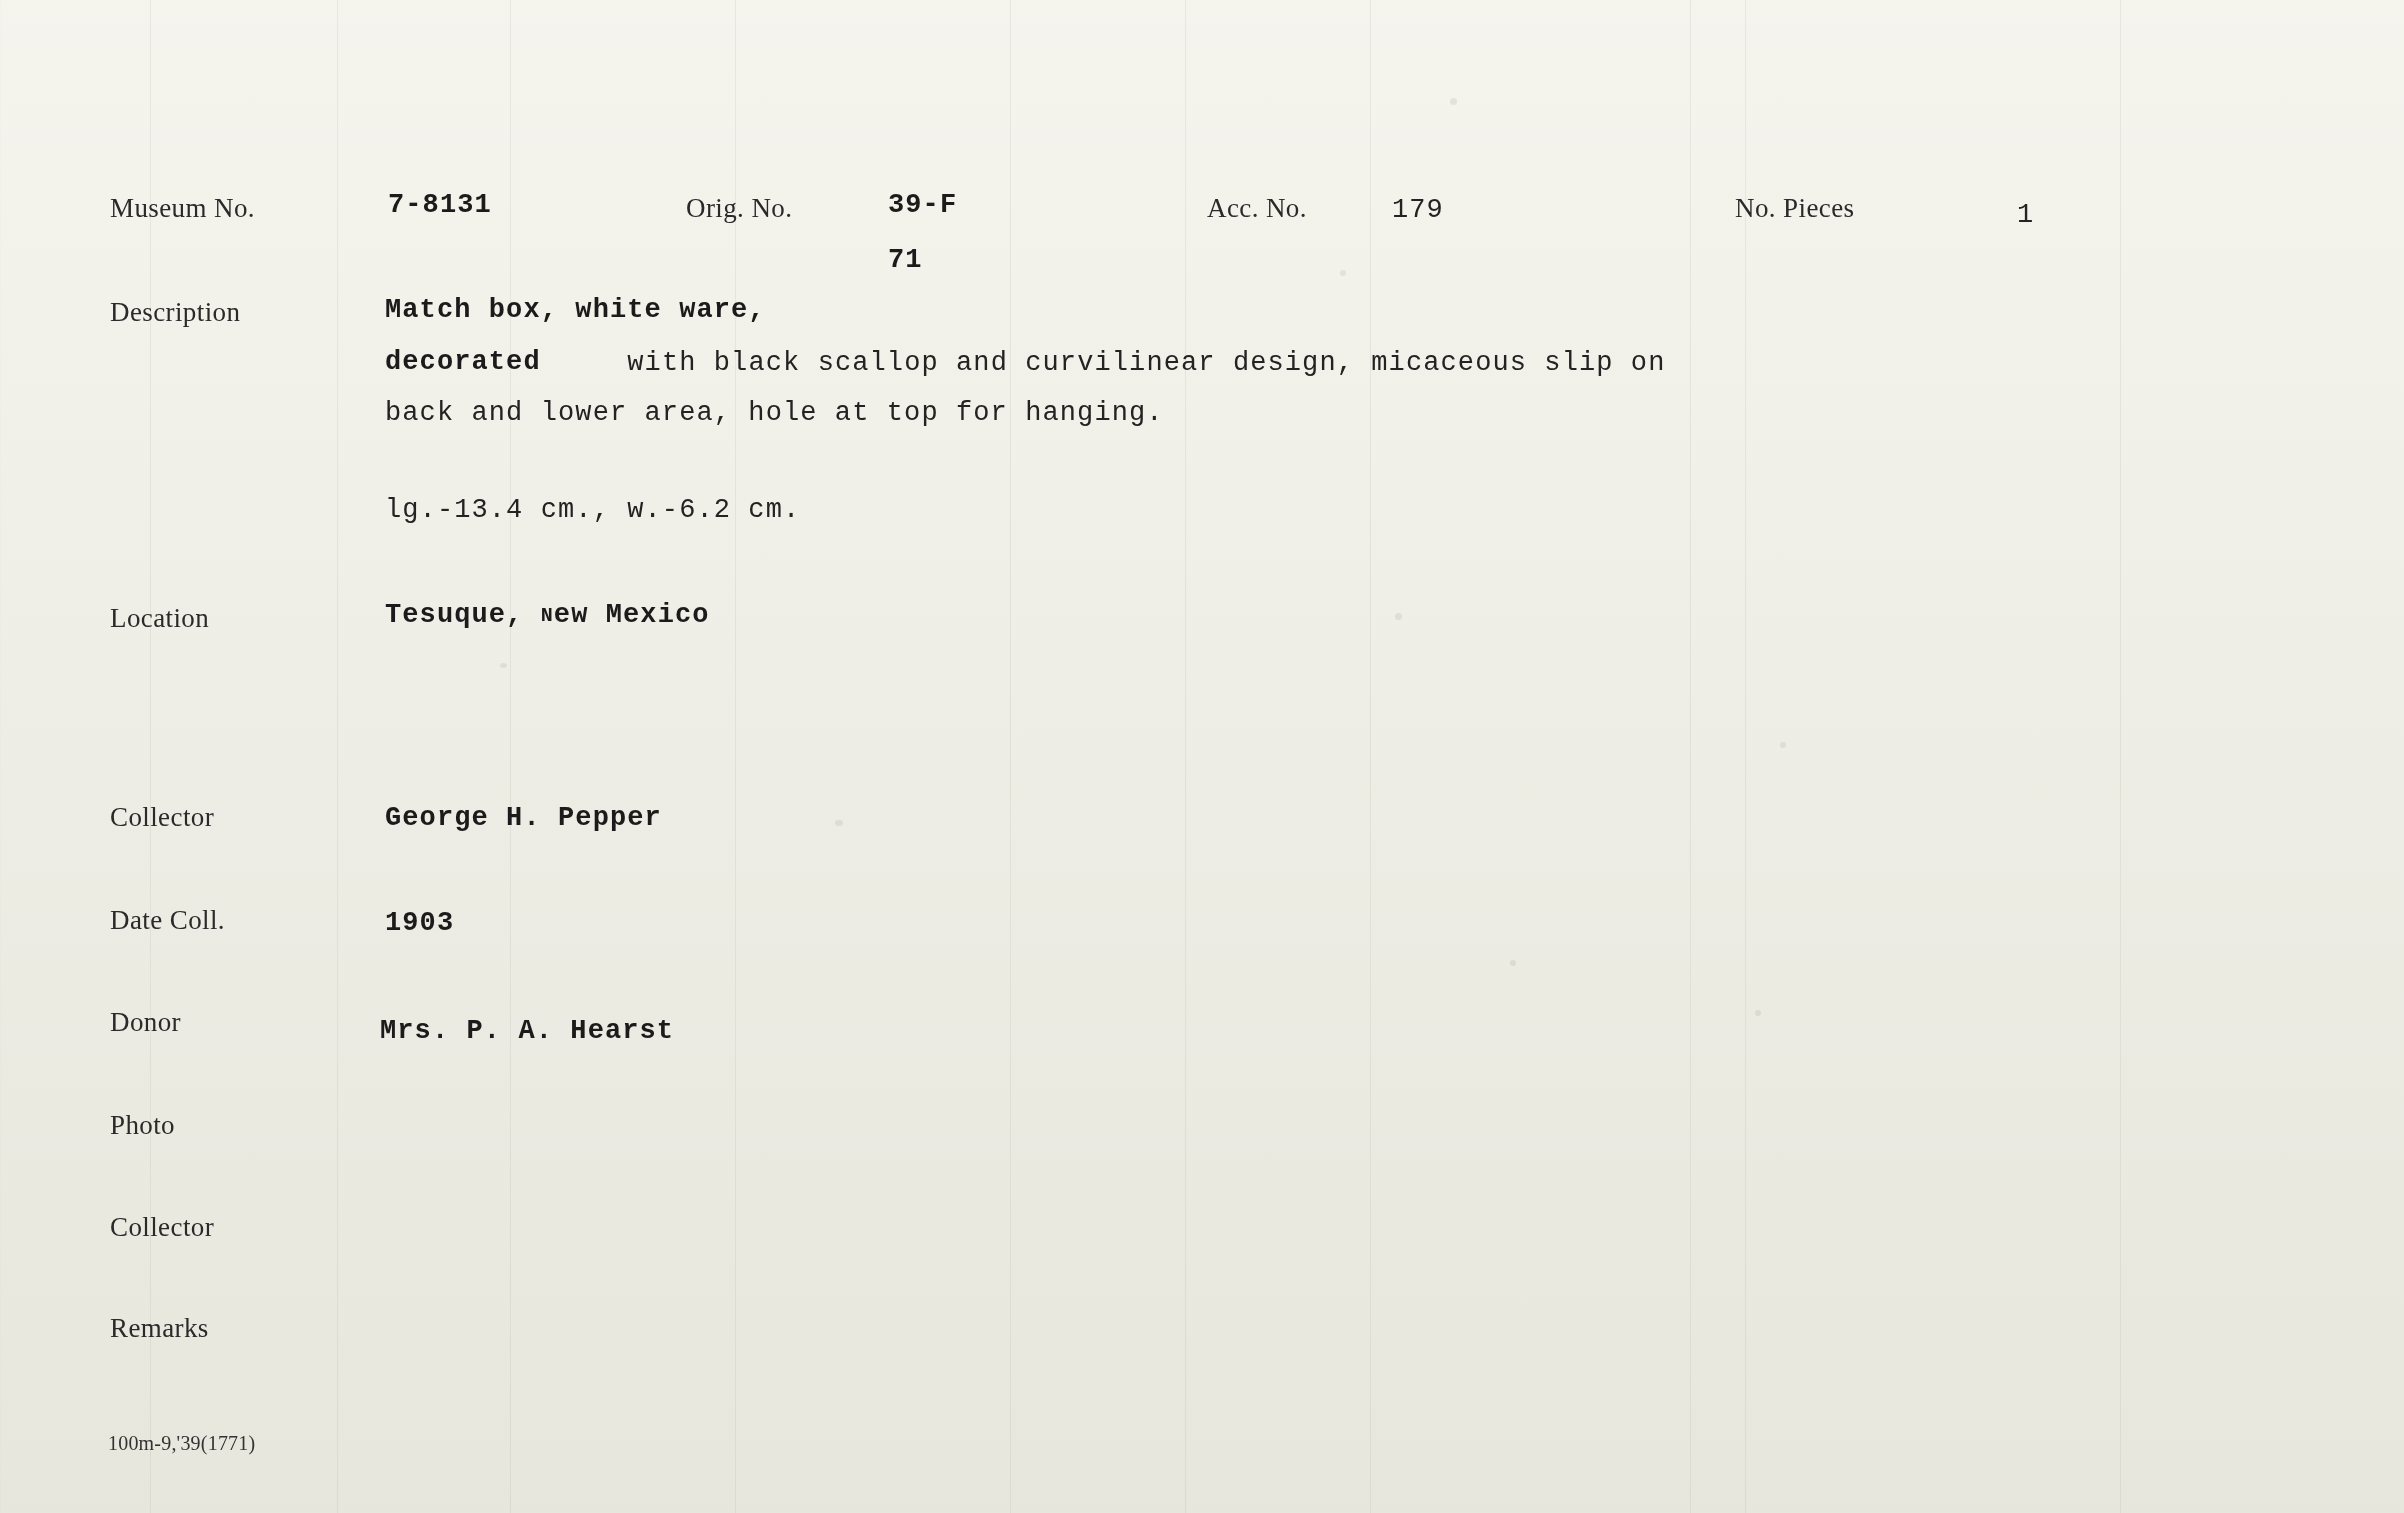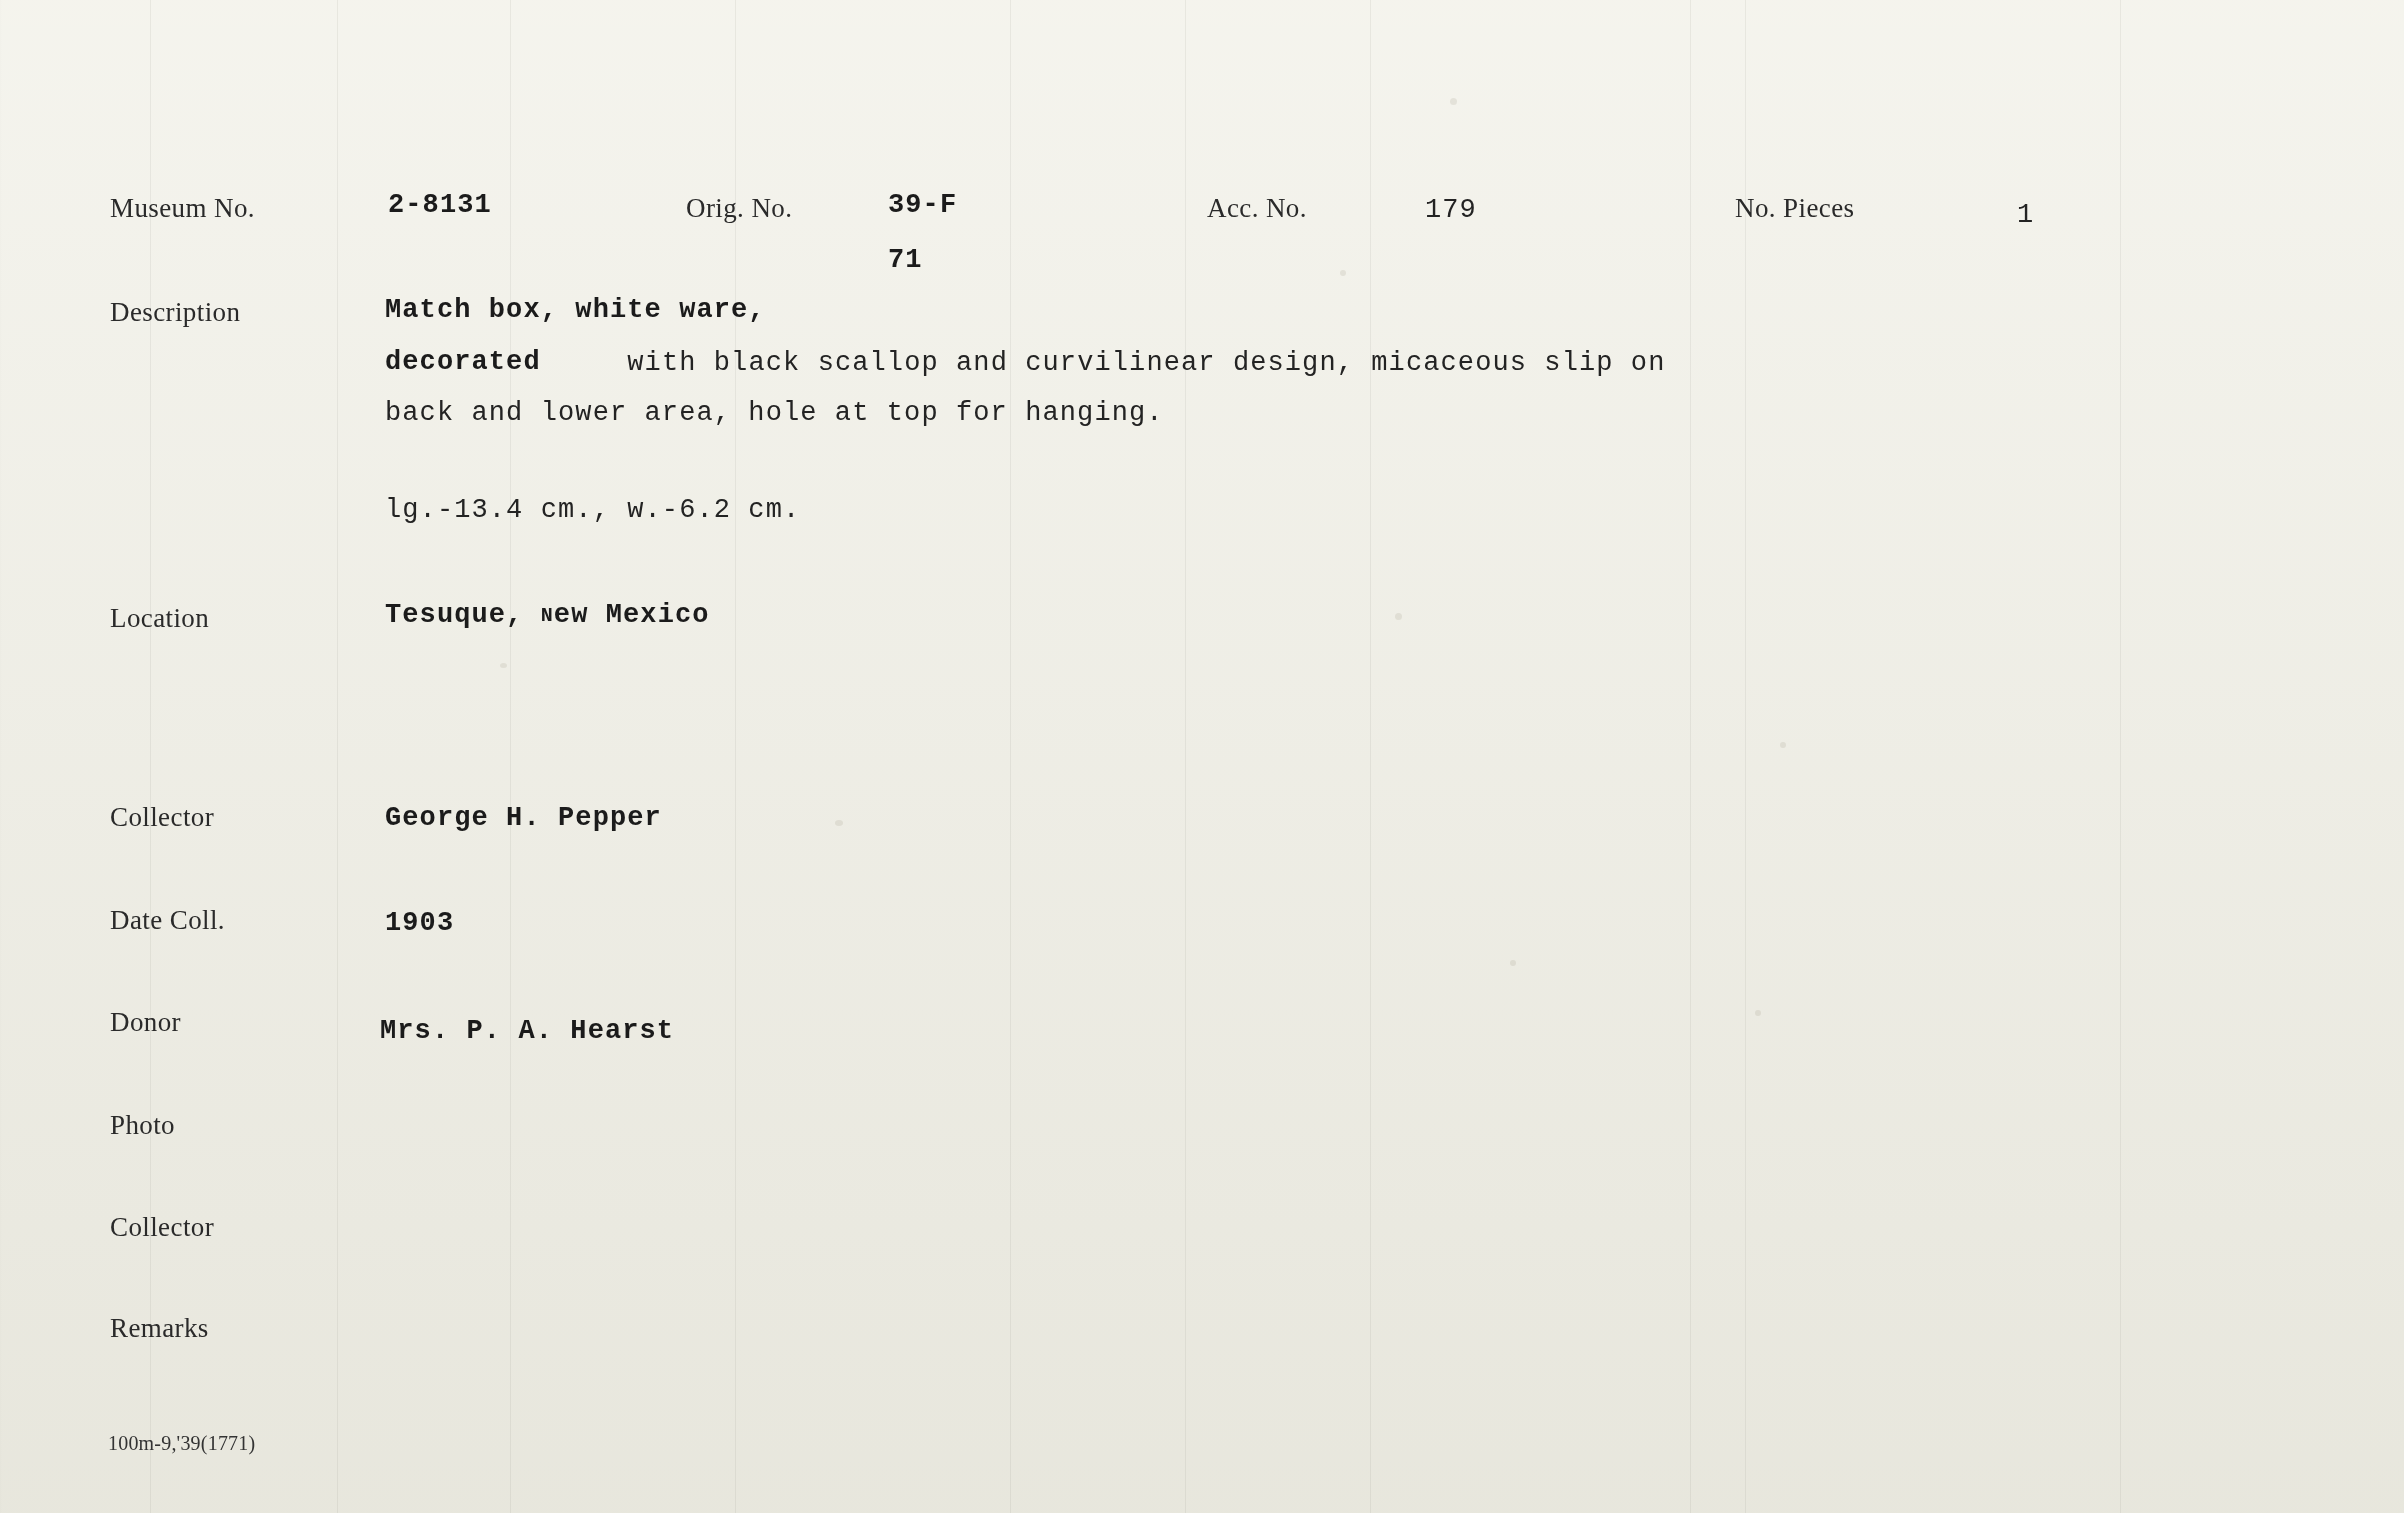--- a/index.html
+++ b/index.html
@@ -111,28 +111,28 @@
   <div class="blot" style="left:1450px;  top:98px;  width:7px;  height:7px;"></div>
   <div class="blot" style="left:1340px;  top:270px; width:6px;  height:6px;"></div>
   <div class="blot" style="left:835px;   top:820px; width:8px;  height:6px;"></div>
   <div class="blot" style="left:1395px;  top:613px; width:7px;  height:7px;"></div>
   <div class="blot" style="left:1755px;  top:1010px;width:6px;  height:6px;"></div>
   <div class="blot" style="left:1510px;  top:960px; width:6px;  height:6px;"></div>
   <div class="blot" style="left:500px;   top:663px; width:7px;  height:5px;"></div>
   <div class="blot" style="left:1780px;  top:742px; width:6px;  height:6px;"></div>
 
   <span class="label" style="left:110px; top:193px;">Museum No.</span>
-  <span class="typed bold" style="left:388px; top:190px;">2-8131</span>
+  <span class="typed bold" style="left:388px; top:190px;">7-8131</span>
 
   <span class="label" style="left:686px; top:193px;">Orig. No.</span>
   <span class="typed bold" style="left:888px; top:190px;">39-F</span>
   <span class="typed bold" style="left:888px; top:245px;">71</span>
 
   <span class="label" style="left:1207px; top:193px;">Acc. No.</span>
-  <span class="typed" style="left:1392px; top:195px;margin-left:33px;">179</span>
+  <span class="typed" style="left:1392px; top:195px;">179</span>
 
   <span class="label" style="left:1735px; top:193px;">No. Pieces</span>
   <span class="typed" style="left:2017px; top:200px;">1</span>
 
   <span class="label" style="left:110px; top:297px;">Description</span>
 
   <span class="typed bold" style="left:385px; top:295px;">Match box, white ware,</span>
 
   <span class="typed bold" style="left:385px; top:347px;">decorated</span>
   <span class="typed" style="left:610px; top:348px;"> with black scallop and curvilinear design, micaceous slip on</span>

